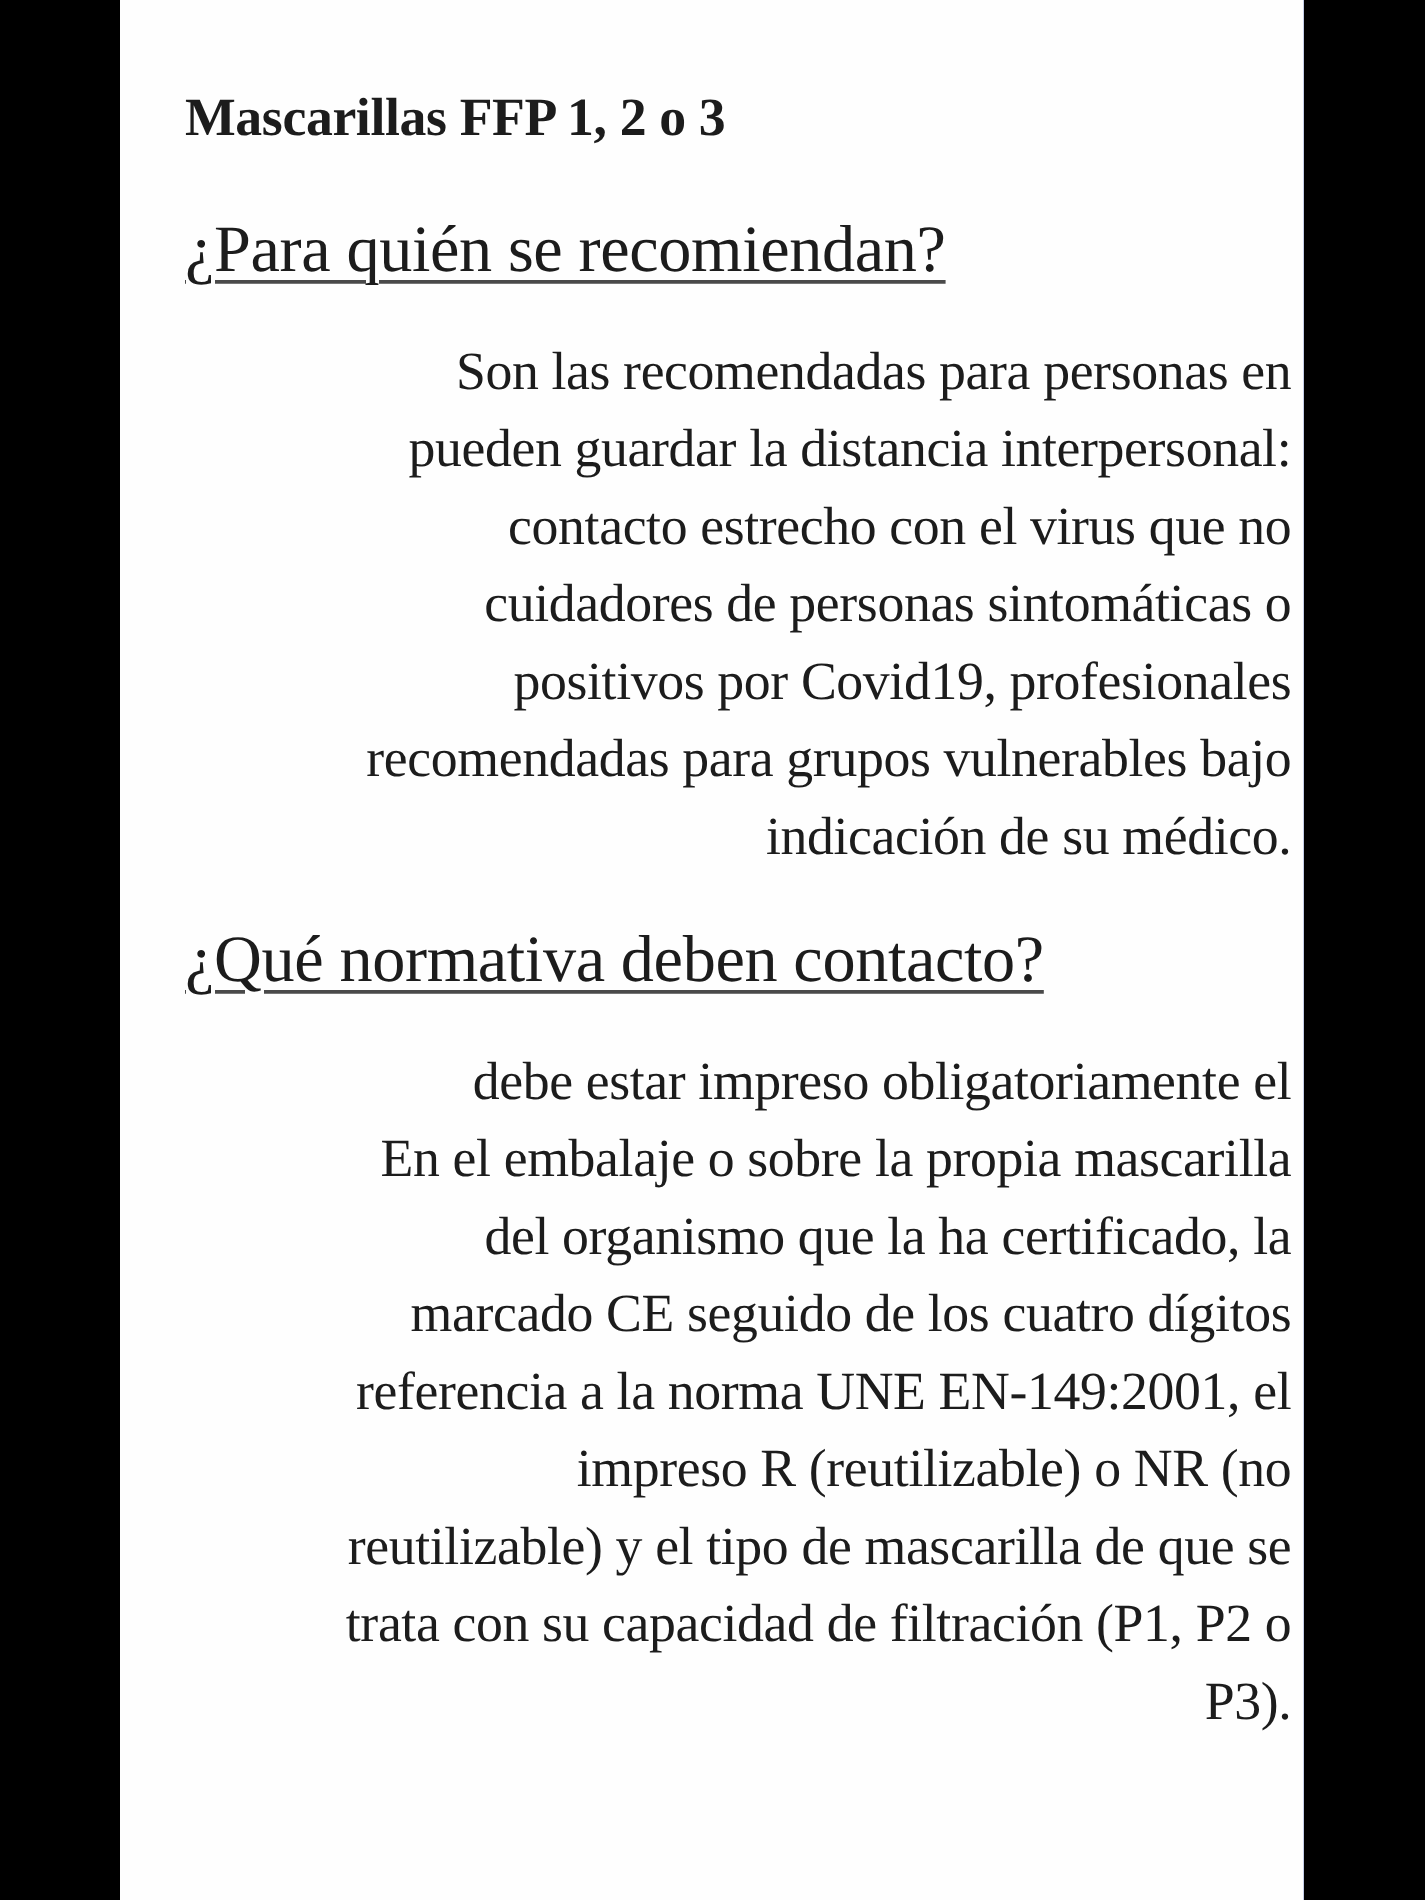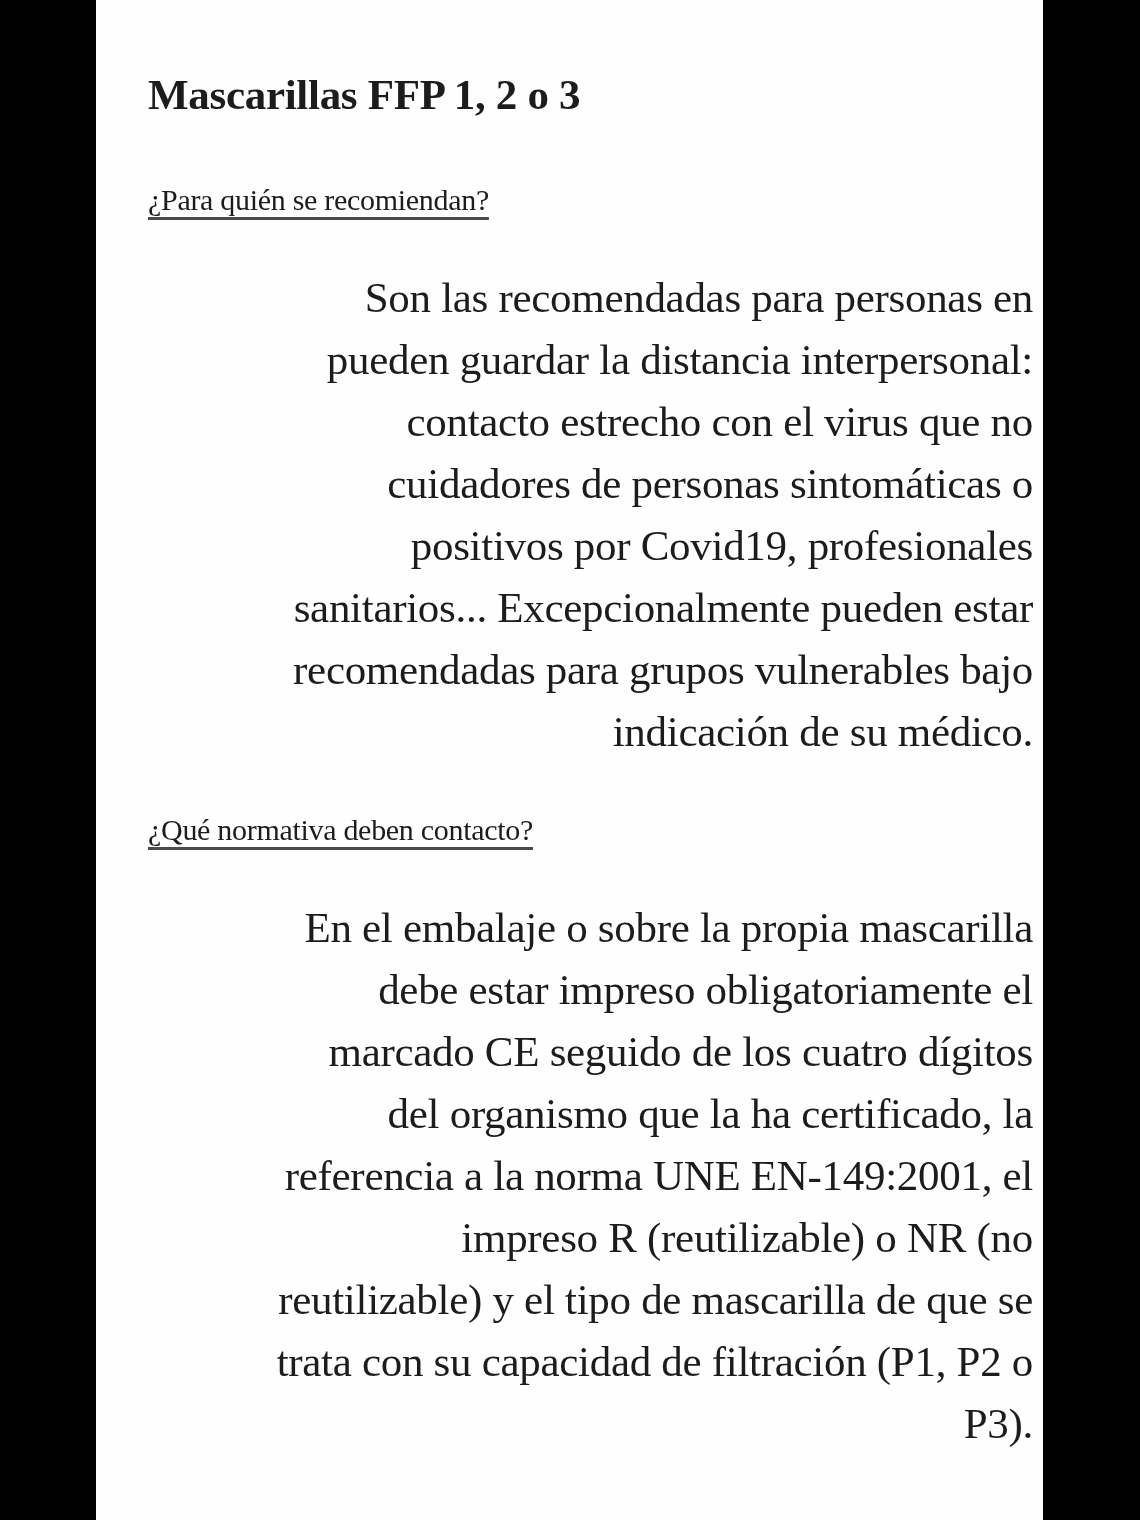--- a/index.html
+++ b/index.html
@@ -40,21 +40,21 @@
     padding: 64px 10px 0 52px;
     filter: blur(0.5px);
   }
   .article-title {
     margin: 0 0 43px 0;
     font-size: 43px;
     font-weight: 700;
   }
   .section-heading {
     margin: 0 0 36px 0;
-    font-size: 30px;
+    font-size: 53px;
     font-weight: 400;
     text-decoration-line: underline;
     text-decoration-thickness: 3px;
     text-decoration-color: #4a4a4a;
     text-underline-offset: 7px;
   }
   .para {
     margin: 0 0 36px 0;
     text-align: right;
   }
@@ -75,32 +75,31 @@
     <div class="article-title">Mascarillas FFP 1, 2 o 3</div>
 
     <div class="section-heading">¿Para quién se recomiendan?</div>
 
     <div class="para">
       <div class="line">Son las recomendadas para personas en</div>
       <div class="line">pueden guardar la distancia interpersonal:</div>
       <div class="line">contacto estrecho con el virus que no</div>
       <div class="line">cuidadores de personas sintomáticas o</div>
       <div class="line">positivos por Covid19, profesionales</div>
-      <div class="line">sanitarios... Excepcionalmente pueden estar</div>
       <div class="line">recomendadas para grupos vulnerables bajo</div>
       <div class="line">indicación de su médico.</div>
     </div>
 
     <div class="section-heading">¿Qué normativa deben contacto?</div>
 
     <div class="para">
+      <div class="line">debe estar impreso obligatoriamente el</div>
       <div class="line">En el embalaje o sobre la propia mascarilla</div>
-      <div class="line">debe estar impreso obligatoriamente el</div>
+      <div class="line">del organismo que la ha certificado, la</div>
       <div class="line">marcado CE seguido de los cuatro dígitos</div>
-      <div class="line">del organismo que la ha certificado, la</div>
       <div class="line">referencia a la norma UNE EN-149:2001, el</div>
       <div class="line">impreso R (reutilizable) o NR (no</div>
       <div class="line">reutilizable) y el tipo de mascarilla de que se</div>
       <div class="line">trata con su capacidad de filtración (P1, P2 o</div>
       <div class="line">P3).</div>
     </div>
 
   </div>
 </div>
 

